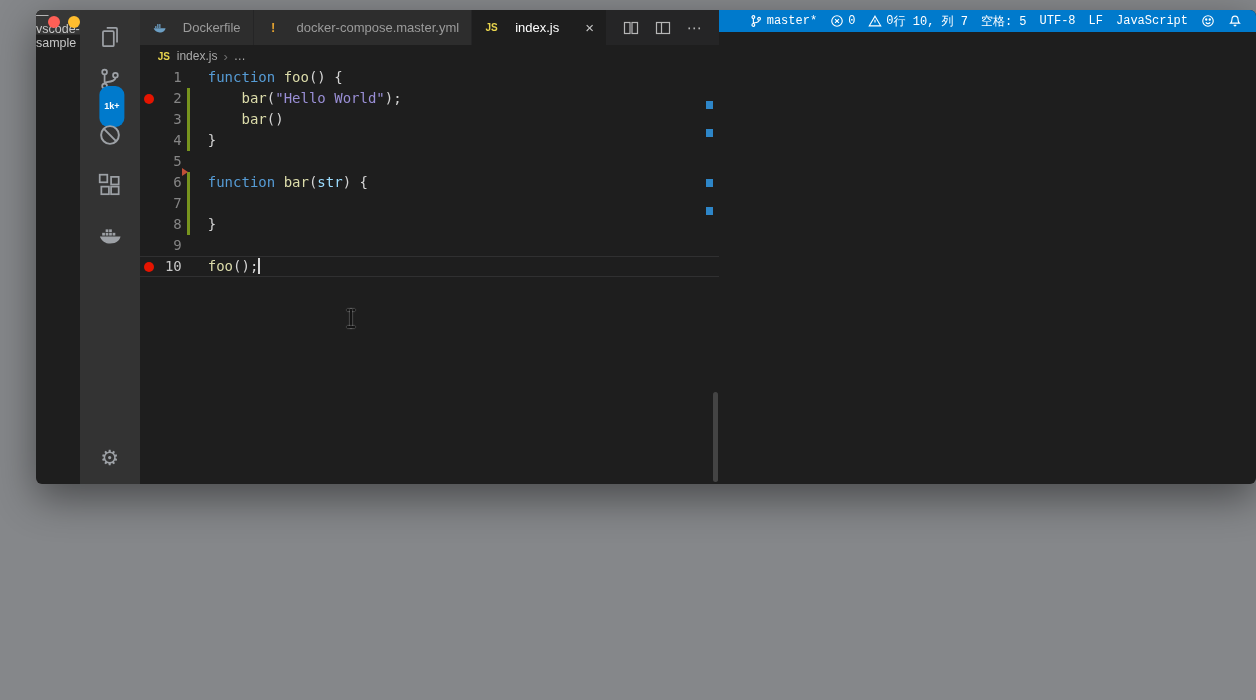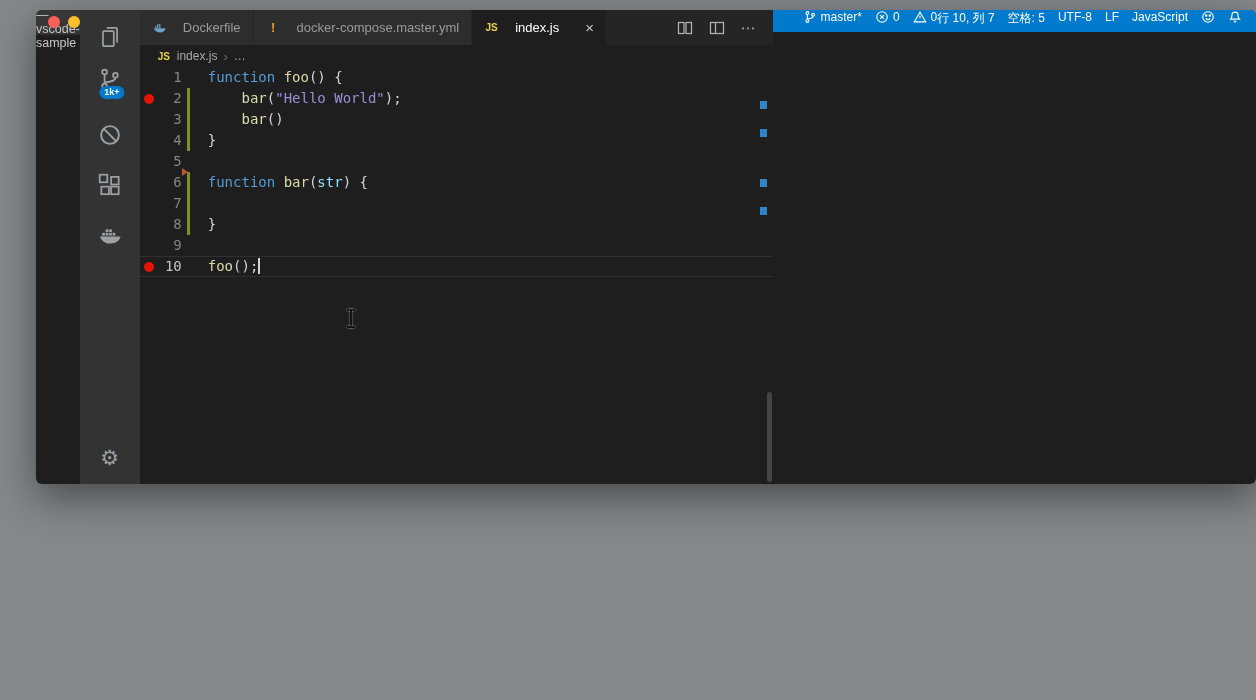--- a/index.html
+++ b/index.html
@@ -17,21 +17,21 @@
   .title{font-size:12.5px;color:#c7c7c7;}
   
   .main{flex:1;display:flex;min-height:0;}
   .activity-bar{position:relative;flex:0 0 60px;background:#333333;}
   .activity-item{position:absolute;left:0;width:60px;height:28px;display:flex;
     align-items:center;justify-content:center;color:#9da1a6;cursor:pointer;}
   .activity-item .icon{width:26px;height:26px;display:block;}
   .icon svg{width:100%;height:100%;display:block;}
   .badge{position:absolute;top:21px;left:50%;transform:translateX(-42%);
     background:var(--accent,#007acc);color:#fff;font-size:9px;font-weight:bold;
-    padding:2px 5px;border-radius:9px;line-height:1;}
+    padding:16px 5px;border-radius:9px;line-height:1;}
   .glyph-gear{font-size:21px;line-height:26px;display:block;text-align:center;}
   .editor-col{flex:1;display:flex;flex-direction:column;min-width:0;background:#1e1e1e;}
   
   .tab-bar{height:35px;flex:0 0 35px;background:#252526;display:flex;justify-content:space-between;}
   .tabs{display:flex;}
   .tab{display:flex;align-items:center;gap:16px;padding:0 12px;background:#2d2d2d;
     border-right:1px solid #252526;color:#9b9b9b;font-size:13px;white-space:nowrap;cursor:pointer;}
   .tab.active{background:#1e1e1e;color:#ffffff;}
   .tab .icon{width:15px;height:15px;}
   .tab-close{margin-left:10px;font-size:15px;color:#c5c5c5;line-height:1;}
@@ -65,21 +65,21 @@
   .tok-str{color:var(--c-str,#9a8fd6);} .tok-prm{color:var(--c-prm,#9cdcfe);}
   .tok-obj{color:var(--c-obj,#9cdcfe);} .tok-pl{color:var(--c-pl,#d4d4d4);}
   .caret{display:inline-block;width:2px;height:16px;background:#d7d7d7;vertical-align:-3px;margin-left:0px;}
   .overview-mark{position:absolute;right:6px;width:7px;height:8px;background:var(--mark,#2e86c8);}
   .scrollbar-thumb{position:absolute;right:1px;top:325px;width:5px;height:90px;
     background:rgba(170,170,170,.28);border-radius:3px;}
   
   .status-bar{height:22px;flex:0 0 22px;background:var(--accent,#007acc);display:flex;
     align-items:center;justify-content:space-between;color:#ffffff;font-size:12px;
     padding:0 14px 0 30px;}
-  .sb-left,.sb-right{display:flex;align-items:flex-start;gap:13px;height:100%;}
+  .sb-left,.sb-right{display:flex;align-items:center;gap:13px;height:100%;font-family:Liberation Mono, monospace;}
   .sb-item{display:flex;align-items:center;gap:4px;cursor:pointer;white-space:nowrap;}
   .sb-item .icon{width:14px;height:14px;color:#fff;}
   
   .mouse-cursor{position:absolute;left:346px;top:309px;width:10px;height:19px;z-index:99;pointer-events:none;}
   .ib-v{position:absolute;left:4px;top:0;width:2px;height:19px;background:#141414;
     box-shadow:0 0 1.5px rgba(255,255,255,.9);}
   .ib-t{position:absolute;left:1px;top:0;width:8px;height:2px;background:#141414;
     box-shadow:0 0 1.5px rgba(255,255,255,.9);}
   .ib-b{position:absolute;left:1px;bottom:0;width:8px;height:2px;background:#141414;
     box-shadow:0 0 1.5px rgba(255,255,255,.9);}

